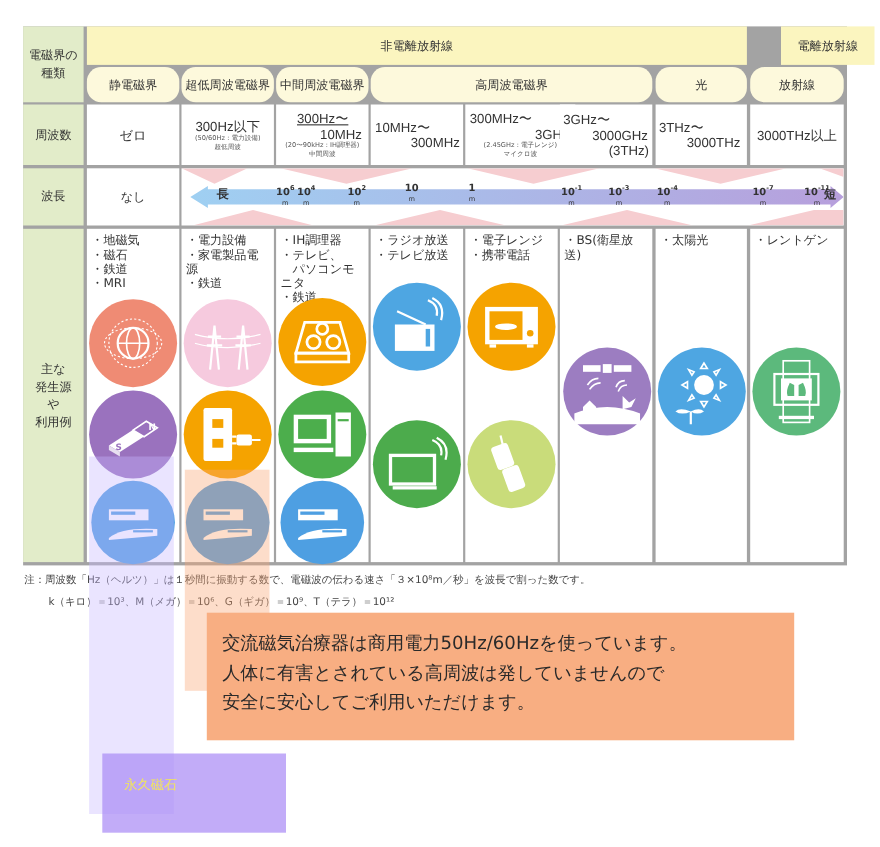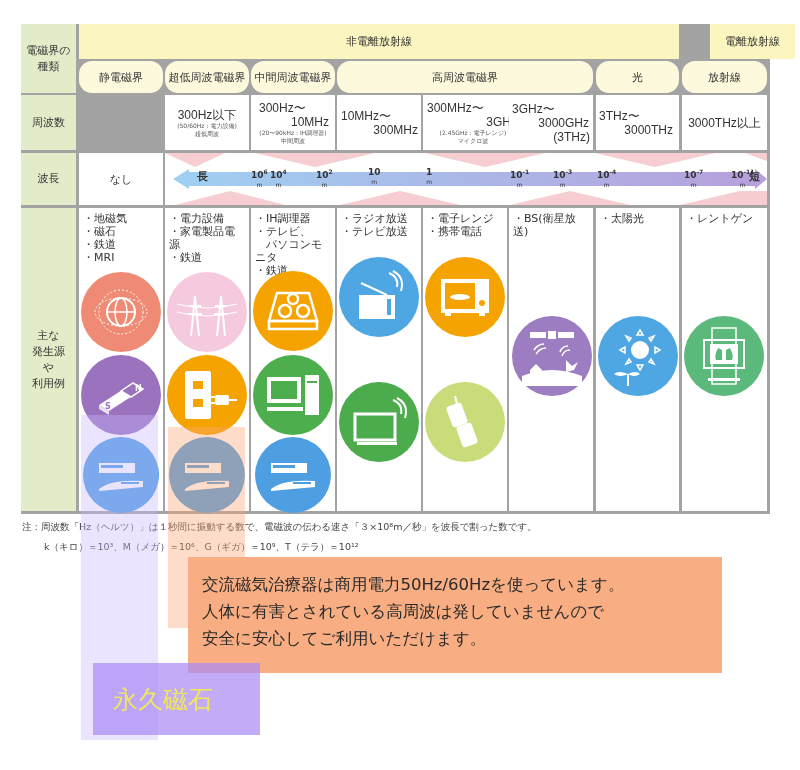--- a/index.html
+++ b/index.html
@@ -18,22 +18,22 @@
   .src{align-items:flex-start;justify-content:flex-start;padding:4px 4px;text-align:left;
        font-size:11px;line-height:13px;flex-direction:column;}
   .wave{position:absolute;left:144px;top:129px;width:602px;height:52px;background:#fff;overflow:hidden;}
   .circle{position:absolute;width:80px;height:80px;border-radius:50%;display:flex;align-items:center;justify-content:center;}
   .circle svg{width:60px;height:60px;}
   .note{position:absolute;font-size:9.5px;color:#444;white-space:nowrap;}
   .ov-purple{position:absolute;left:81px;top:415px;width:77px;height:325px;background:rgba(200,185,255,0.38);}
   .ov-orange{position:absolute;left:168px;top:427px;width:77px;height:201px;background:rgba(250,165,115,0.38);}
   .msg{position:absolute;left:188px;top:557px;width:534px;height:116px;background:#f8ae82;box-sizing:border-box;
        padding:14px 0 0 14px;font-size:16.5px;line-height:27px;color:#2a2a2a;}
-  .magnet{position:absolute;left:93px;top:663px;width:167px;height:72px;background:rgba(170,140,245,0.72);
-          box-sizing:border-box;padding:20px 0 0 20px;font-size:25px;color:#f2e65a;}
+  .magnet{position:absolute;left:93px;top:685px;width:167px;height:72px;background:rgba(170,140,245,0.72);
+          box-sizing:border-box;padding:20px 0 0 20px;font-size:12px;color:#f2e65a;}
   .tick{position:absolute;top:14px;font-size:9px;font-weight:bold;color:#333;line-height:10px;text-align:center;}
   .tick .u{display:block;font-size:6px;font-weight:normal;}
   .tick sup{font-size:6px;}
 </style>
 </head>
 <body>
 
 <div class="tbl">
 
   <div class="cell lbl" style="left:0;top:0;width:55px;height:69px;">
@@ -52,27 +52,30 @@
   <div class="cell h1" style="left:58px;top:0;width:600px;height:35px;">非電離放射線</div>
   <div class="cell h1" style="left:661px;top:0;width:85px;height:35px;margin-left:28px;">電離放射線</div>
 
   <div class="cell h2" style="left:58px;top:37px;width:84px;height:32px;">静電磁界</div>
   <div class="cell h2" style="left:144px;top:37px;width:84px;height:32px;">超低周波電磁界</div>
   <div class="cell h2" style="left:230px;top:37px;width:84px;height:32px;">中間周波電磁界</div>
   <div class="cell h2" style="left:316px;top:37px;width:256px;height:32px;">高周波電磁界</div>
   <div class="cell h2" style="left:575px;top:37px;width:83px;height:32px;">光</div>
   <div class="cell h2" style="left:661px;top:37px;width:85px;height:32px;">放射線</div>
 
+  <div class="cell w freqbox" style="left:58px;top:71px;width:84px;height:55px;">
+    <span class="freq-main">ゼロ</span>
+  </div>
   <div class="cell w freqbox" style="left:144px;top:71px;width:84px;height:55px;">
     <span class="freq-main">300Hz以下</span>
     <span class="freq-sub">(50/60Hz：電力設備)</span>
     <span class="freq-sub">超低周波</span>
   </div>
   <div class="cell w freqbox" style="left:230px;top:71px;width:84px;height:55px;">
-    <span class="freq-main" style="align-self:flex-start;padding-left:8px;">300Hz〜</span>
+    <span class="freq-main" style="align-self:flex-start;padding-left:19px;text-decoration:underline;">300Hz〜</span>
     <span class="freq-main" style="align-self:flex-end;padding-right:6px;">10MHz</span>
     <span class="freq-sub">(20〜90kHz：IH調理器)</span>
     <span class="freq-sub">中間周波</span>
   </div>
   <div class="cell w freqbox" style="left:316px;top:71px;width:84px;height:55px;">
     <span class="freq-main" style="align-self:flex-start;padding-left:4px;">10MHz〜</span>
     <span class="freq-main" style="align-self:flex-end;padding-right:3px;">300MHz</span>
   </div>
   <div class="cell w freqbox" style="left:402px;top:71px;width:100px;height:55px;">
     <span class="freq-main" style="align-self:flex-start;padding-left:4px;">300MHz〜</span>

